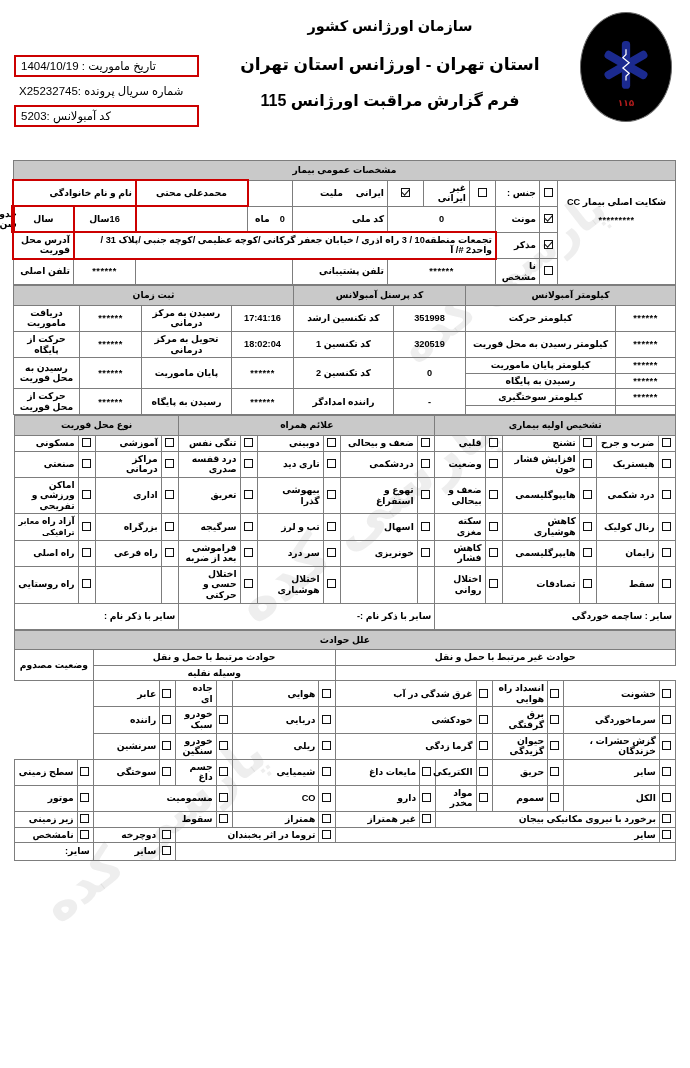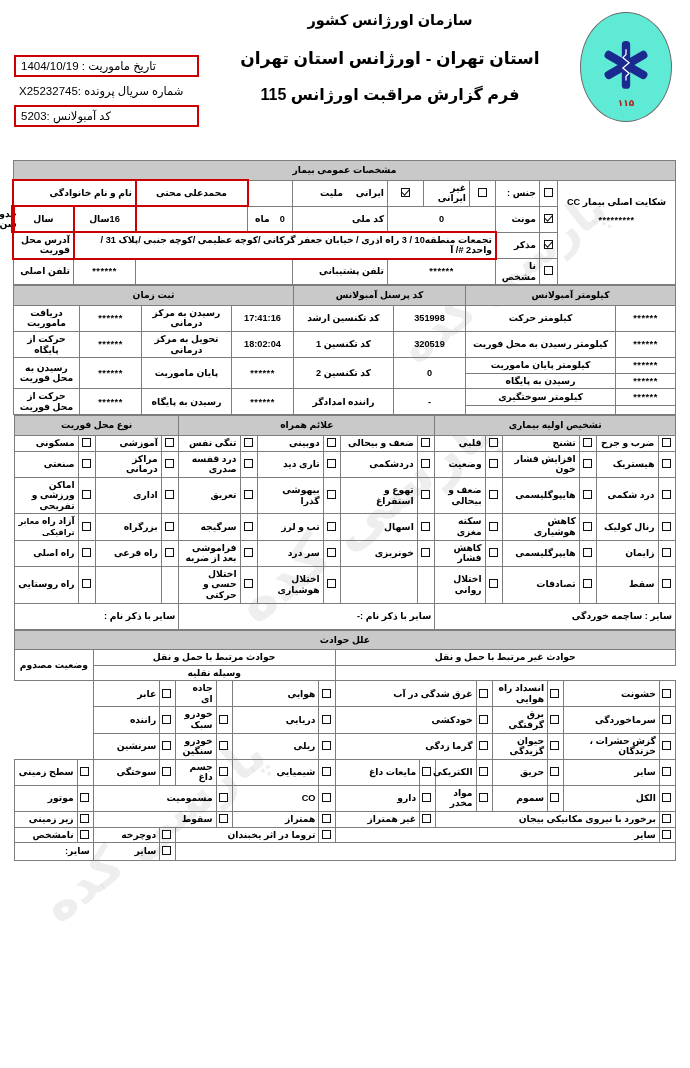--- a/index.html
+++ b/index.html
@@ -45,32 +45,32 @@
   }
   .logo-wrap {
     position: absolute; right: 18px; top: 12px;
     width: 92px; height: 110px;
   }
   .logo-oval {
     width: 92px; height: 110px;
     border: 1.4px solid #6b6b6b;
     border-radius: 50%;
     position: relative;
-    background: #5eead4;
+    background: #000000;
   }
   .logo-star { position: absolute; left: 50%; top: 50%; transform: translate(-50%,-54%); }
   .logo-115 {
     position: absolute; left: 50%; bottom: 13px; transform: translateX(-50%);
     font-size: 9px; font-weight: bold; color: #b01c1c;
   }
   .title-block {
     position: absolute; right: 120px; top: 12px; width: 360px;
     text-align: center;
   }
-  .t-org { font-size: 14.5px; font-weight: bold; }
+  .t-org { font-size: 14.5px; font-weight: bold; margin-top: 6px; }
   .t-prov { font-size: 17px; font-weight: bold; margin-top: 20px; }
   .t-form { font-size: 16px; font-weight: bold; margin-top: 16px; }
 
   .header-right {
     position: absolute; left: 14px; top: 55px;
     width: 185px; text-align: left;
     direction: rtl;
   }
   .hr-line { font-size: 11.5px; font-weight: normal; padding: 2px 5px; margin-bottom: 5px; }
   .boxed-red { border: 2px solid #cc0000; }

